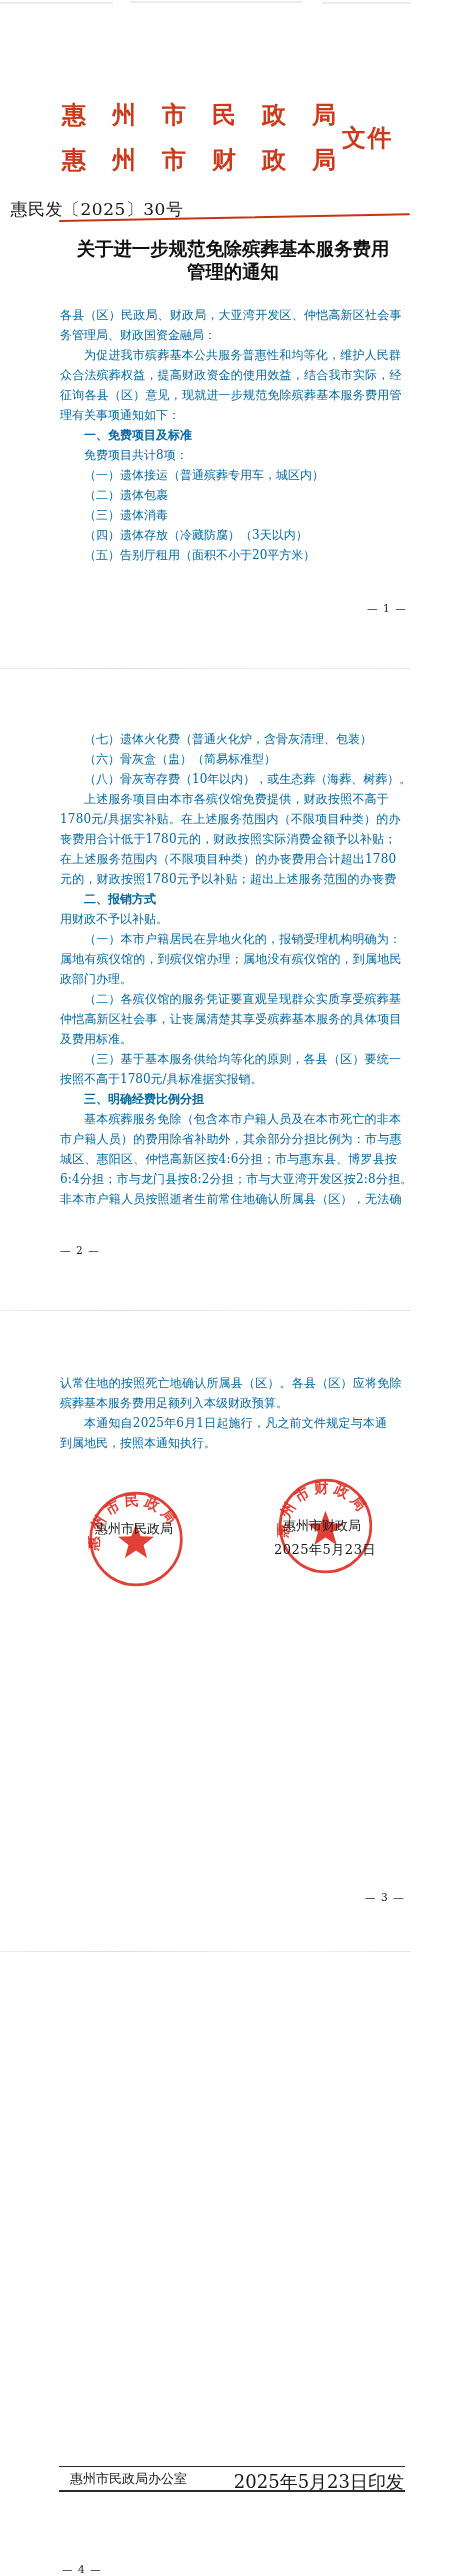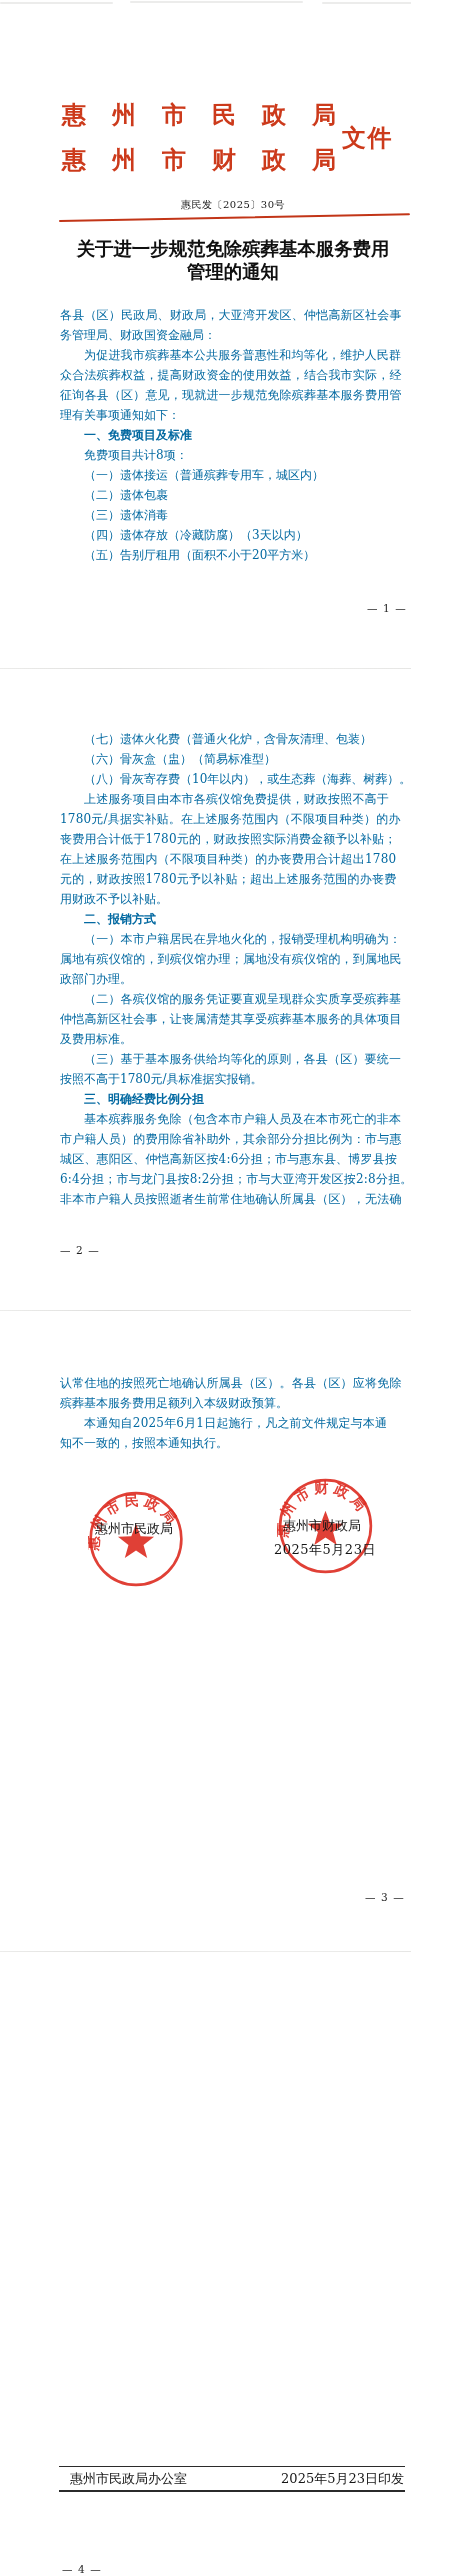--- a/index.html
+++ b/index.html
@@ -10,22 +10,22 @@
   .page{position:absolute;left:0;width:455px;}
   .divider{position:absolute;left:0;width:455px;height:1.1px;opacity:.8;
     background:linear-gradient(90deg,#e7e7e5,#d6d6d4 25%,#ebebe9 60%,#dcdcda);}
   .streak{position:absolute;background:#dcdcda;opacity:.55;border-radius:1.1px;}
 
   
   .org-line{position:absolute;left:62px;color:#cc3a1b;font-weight:bold;
     font-size:24px;line-height:26px;letter-spacing:26px;white-space:nowrap;}
   .doc-type{position:absolute;left:342px;color:#cc3a1b;font-weight:bold;
     font-size:24px;line-height:32px;letter-spacing:1.6px;white-space:nowrap;}
-  .doc-number{position:absolute;left:10.5px;top:198px;width:445px;text-align:center;
-    font-size:10px;letter-spacing:0.5px;color:#161616;}
+  .doc-number{position:absolute;left:10.5px;top:198px;width:445px;text-align:left;
+    font-size:17px;letter-spacing:0.5px;color:#161616;}
   .red-rule{position:absolute;left:59px;top:220px;width:351px;height:2.1px;
     background:#c23517;transform:rotate(-1.1deg);transform-origin:left center;border-radius:1.1px;}
   .doc-title{position:absolute;left:10.5px;top:238px;width:445px;text-align:center;
     font-size:18.4px;line-height:22.6px;font-weight:bold;color:#101010;}
 
   
   .body-col{position:absolute;left:60px;width:347px;}
   .ln{height:20px;line-height:20px;font-size:12px;white-space:nowrap;color:#0369a1;}
   .ln.ind{padding-left:24px;}
   .ln.b{font-weight:bold;}
@@ -34,21 +34,21 @@
   .page-no{position:absolute;font-size:10.5px;letter-spacing:1.1px;color:#1d1d1d;white-space:nowrap;}
 
   
   .seal{position:absolute;}
   .seal-overlay{position:absolute;font-size:13px;color:#141414;white-space:nowrap;}
   .seal-date{position:absolute;font-size:13px;letter-spacing:0.5px;color:#141414;white-space:nowrap;}
 
   
   .f-rule{position:absolute;left:59px;width:346px;background:#2b2b2b;}
   .f-office{position:absolute;left:70px;font-size:13px;color:#161616;white-space:nowrap;}
-  .f-print{position:absolute;right:51px;font-size:13px;color:#161616;white-space:nowrap;}
+  .f-print{position:absolute;right:51px;font-size:18px;color:#161616;white-space:nowrap;}
 </style>
 </head>
 <body>
 
 <div class="canvas">
 
   <div class="streak" style="left:0;top:1.6px;width:113px;height:2.6px;"></div>
   <div class="streak" style="left:130px;top:0.5px;width:173px;height:2.1px;"></div>
   <div class="streak" style="left:322px;top:2.1px;width:105px;height:2.1px;"></div>
 
@@ -89,22 +89,22 @@
   <div class="page" style="top:669px;height:641px;">
     <div class="body-col" style="top:60px;">
         <div class="ln ind">（七）遗体火化费（普通火化炉，含骨灰清理、包装）</div>
         <div class="ln ind">（六）骨灰盒（盅）（简易标准型）</div>
         <div class="ln ind">（八）骨灰寄存费（10年以内），或生态葬（海葬、树葬）。</div>
         <div class="ln j ind">上述服务项目由本市各殡仪馆免费提供，财政按照不高于</div>
         <div class="ln j">1780元/具据实补贴。在上述服务范围内（不限项目种类）的办</div>
         <div class="ln j">丧费用合计低于1780元的，财政按照实际消费金额予以补贴；</div>
         <div class="ln j">在上述服务范围内（不限项目种类）的办丧费用合计超出1780</div>
         <div class="ln j">元的，财政按照1780元予以补贴；超出上述服务范围的办丧费</div>
+        <div class="ln b ind">二、报销方式</div>
         <div class="ln">用财政不予以补贴。</div>
-        <div class="ln b ind">二、报销方式</div>
         <div class="ln j ind">（一）本市户籍居民在异地火化的，报销受理机构明确为：</div>
         <div class="ln j">属地有殡仪馆的，到殡仪馆办理；属地没有殡仪馆的，到属地民</div>
         <div class="ln">政部门办理。</div>
         <div class="ln j ind">（二）各殡仪馆的服务凭证要直观呈现群众实质享受殡葬基</div>
         <div class="ln j">仲恺高新区社会事，让丧属清楚其享受殡葬基本服务的具体项目</div>
         <div class="ln">及费用标准。</div>
         <div class="ln j ind">（三）基于基本服务供给均等化的原则，各县（区）要统一</div>
         <div class="ln">按照不高于1780元/具标准据实报销。</div>
         <div class="ln b ind">三、明确经费比例分担</div>
         <div class="ln j ind">基本殡葬服务免除（包含本市户籍人员及在本市死亡的非本</div>
@@ -116,21 +116,21 @@
     <div class="page-no" style="left:60px;top:575px;">— 2 —</div>
   </div>
 
   <div class="divider" style="top:1310px;"></div>
 
   <div class="page" style="top:1310px;height:641px;">
     <div class="body-col" style="top:63px;">
         <div class="ln j">认常住地的按照死亡地确认所属县（区）。各县（区）应将免除</div>
         <div class="ln">殡葬基本服务费用足额列入本级财政预算。</div>
         <div class="ln j ind">本通知自2025年6月1日起施行，凡之前文件规定与本通</div>
-        <div class="ln">知不一致的，按照本通知执行。</div>
+        <div class="ln">到属地民，按照本通知执行。</div>
       </div>
 
     <svg class="seal" style="left:88px;top:181px;" width="96" height="96" viewBox="0 0 182 182">
       <ellipse cx="91" cy="91" rx="86" ry="87" fill="none" stroke="#dd2b20" stroke-width="5" opacity="0.9"></ellipse>
       <path id="arcL" d="M 24,126 A 72,72 0 1 1 158,126" fill="none"></path>
       <text fill="#dd2b20" font-size="27" font-weight="bold" opacity="0.9" letter-spacing="8">
         <textPath href="#arcL" startOffset="5%">惠州市民政局</textPath>
       </text>
       <polygon points="91,62 99.8,85.9 125.2,86.9 105.3,102.6 112.2,127.1 91,113 69.8,127.1 76.7,102.6 56.8,86.9 82.2,85.9" fill="#dd2b20" opacity="0.9"></polygon>
     </svg>

